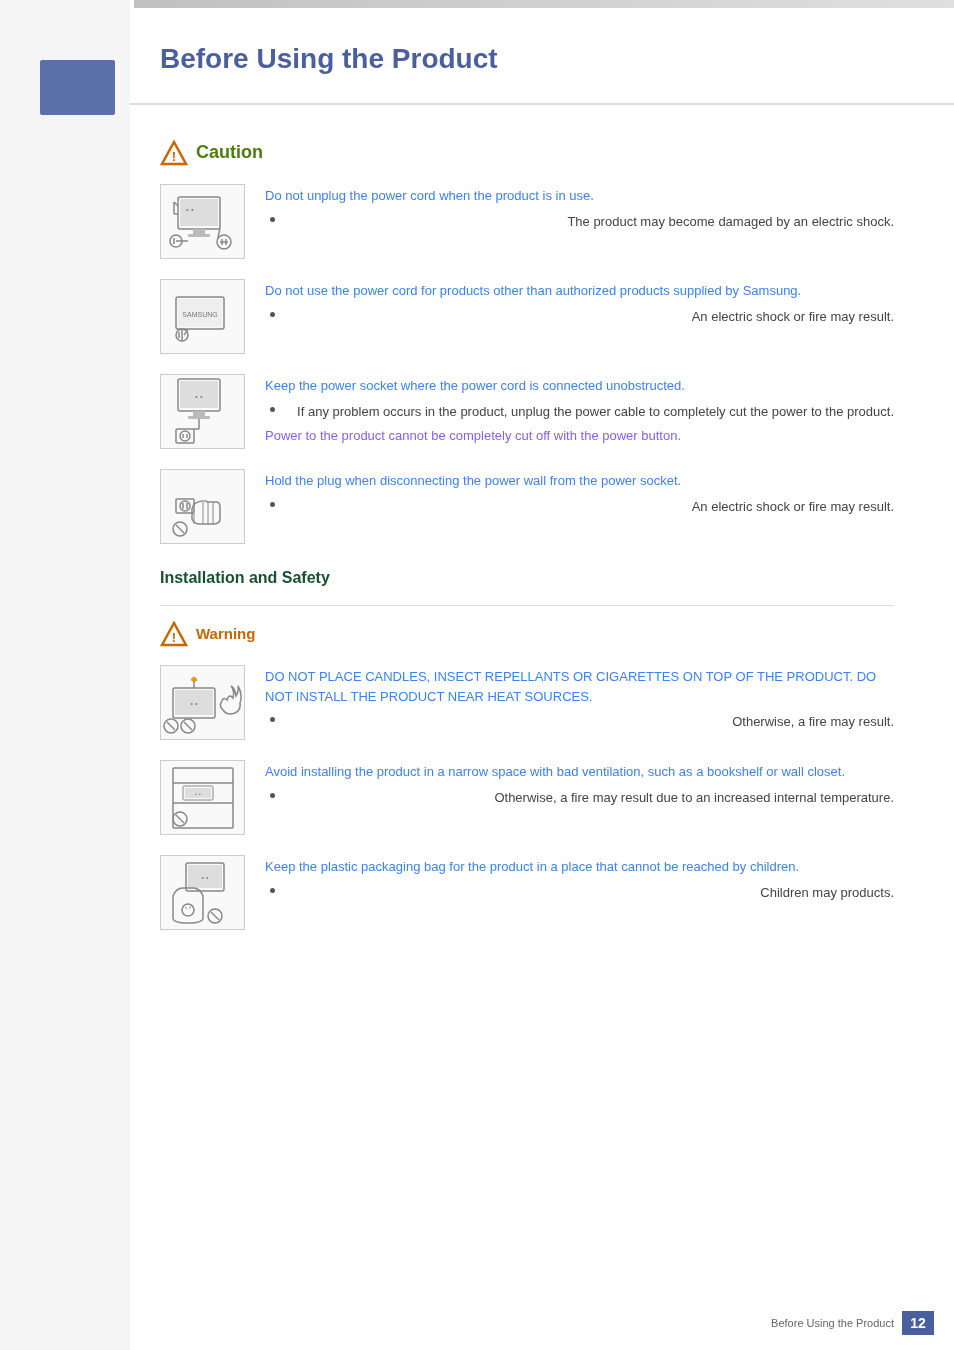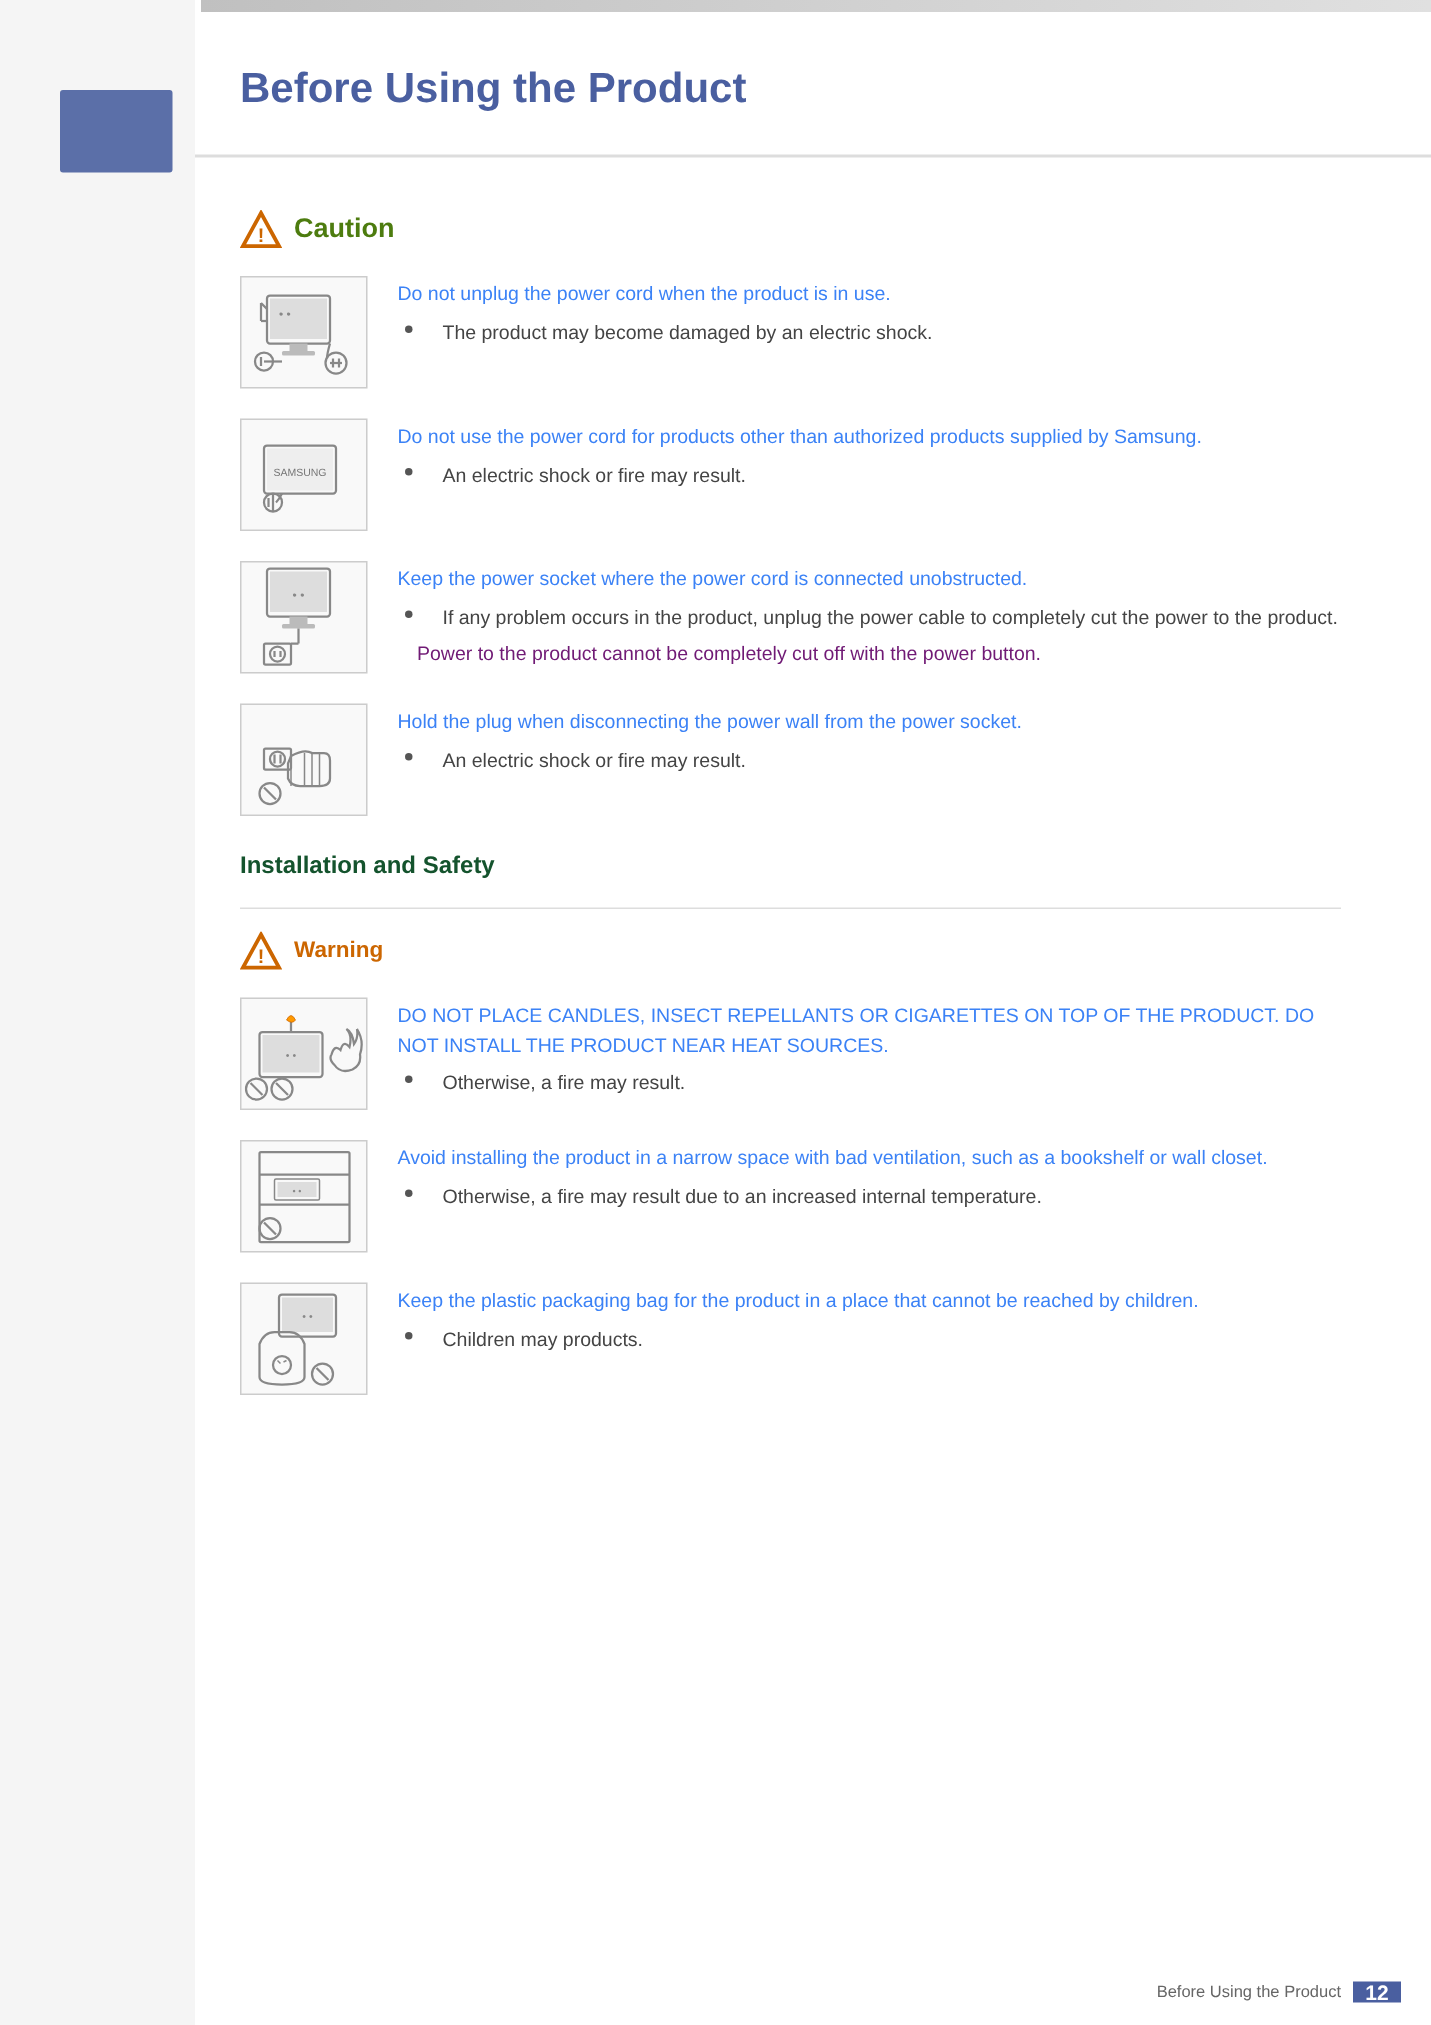--- a/index.html
+++ b/index.html
@@ -126,45 +126,45 @@
     .item-main-text {
       font-size: 13px;
       color: #3b82f6;
       margin-bottom: 6px;
       line-height: 1.5;
     }
 
     .item-bullet {
       display: flex;
       align-items: flex-start;
-      gap: 20px;
+      gap: 8px;
       margin-top: 4px;
       margin-left: 5px;
+      justify-content: space-between;
     }
 
     .bullet-dot {
       width: 5px;
       height: 5px;
       background: #555;
       border-radius: 50%;
       margin-top: 5px;
       min-width: 5px;
     }
 
     .bullet-text {
       font-size: 13px;
       color: #444;
       line-height: 1.5;
     }
 
     .extra-note {
       font-size: 13px;
-      color: #701a75;
+      color: #8b5cf6;
       margin-top: 5px;
-      margin-left: 13px;
       line-height: 1.5;
     }
 
     
     .installation-heading {
       font-size: 16px;
       font-weight: bold;
       color: #14532d;
       margin: 10px 0 18px 0;
       padding-top: 5px;
@@ -184,21 +184,21 @@
       font-size: 11px;
       color: #666;
     }
 
     .page-number-box {
       background: #4a5fa0;
       color: white;
       font-size: 14px;
       font-weight: bold;
       width: 32px;
-      height: 14px;
+      height: 24px;
       display: flex;
       align-items: center;
       justify-content: center;
     }
 
     
     .diagonal-lines {
       position: absolute;
       top: 0; left: 0;
       width: 130px;

